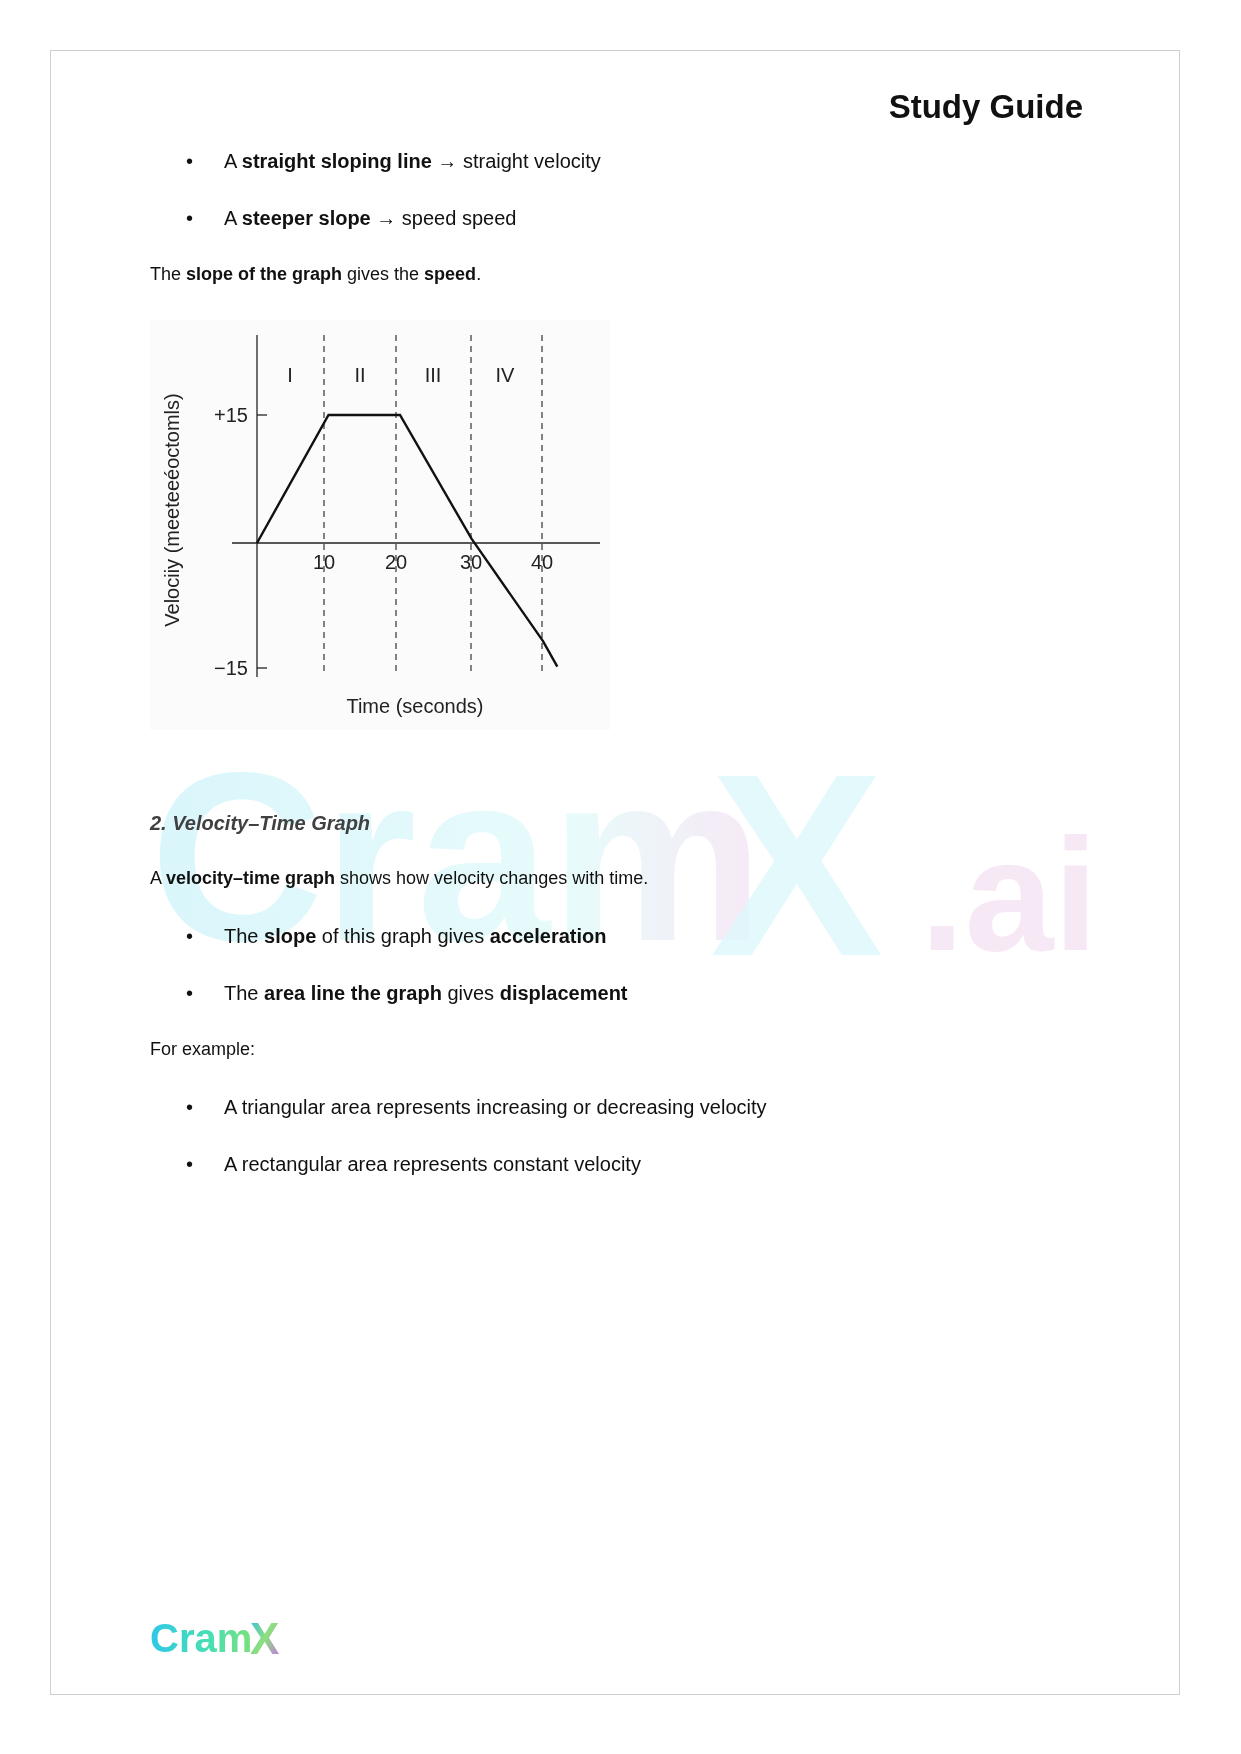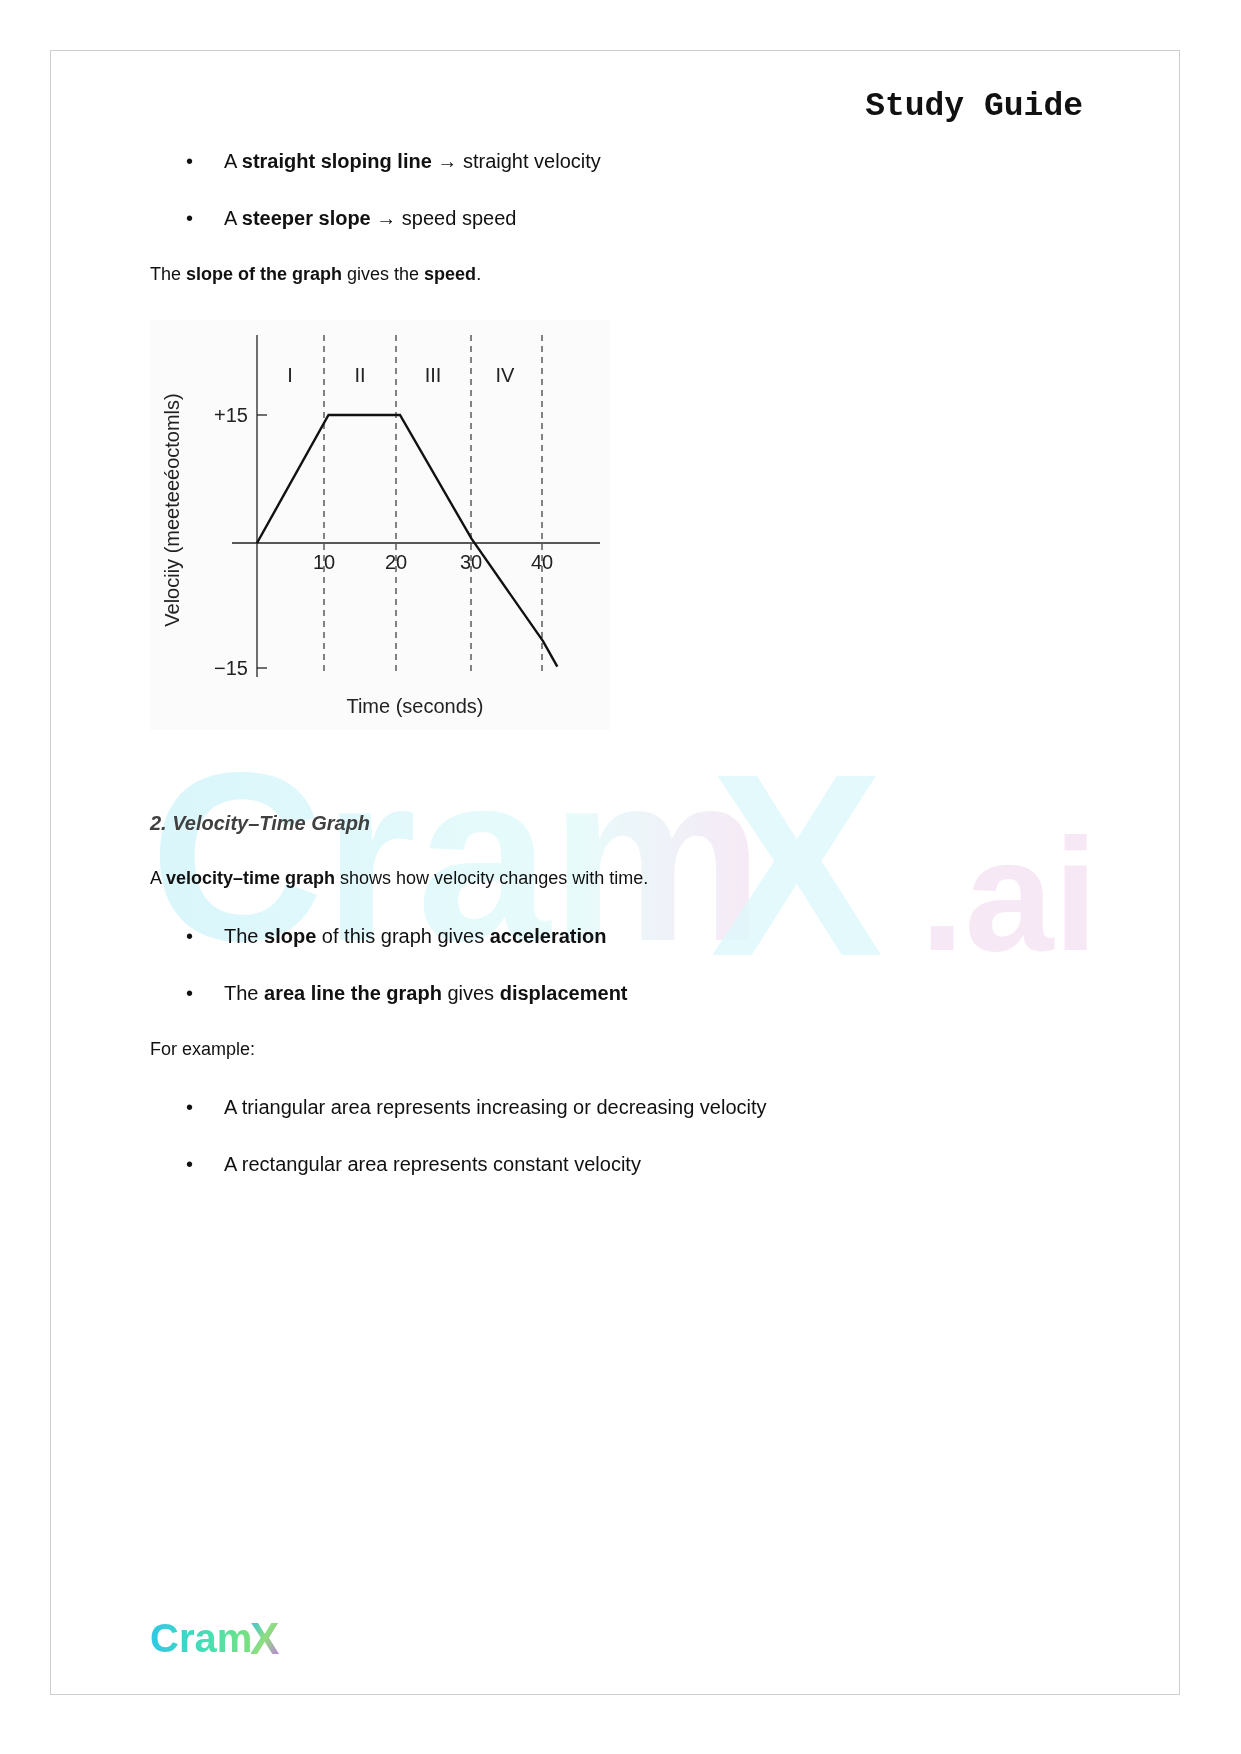--- a/index.html
+++ b/index.html
@@ -1,20 +1,20 @@
 <!DOCTYPE html>
 <html><head>
   <meta charset="utf-8">
   <style>
     html, body { margin: 0; padding: 0; background: #ffffff; }
     body { width: 1241px; height: 1754px; position: relative; overflow: hidden;
            font-family: "Liberation Sans", sans-serif; color: #111; }
     .page-border { position: absolute; left: 50px; top: 50px; width: 1130px; height: 1645px;
                    border: 1px solid #cfcfcf; box-sizing: border-box; }
-    .header-title { position: absolute; right: 158px; top: 88px; font-size: 33px; font-weight: bold; color: #111; font-family: Liberation Mono, monospace; }
+    .header-title { position: absolute; right: 158px; top: 88px; font-size: 33px; font-weight: bold; color: #111; }
     .bullet { position: absolute; left: 186px; font-size: 20px; }
     .bullet-text { position: absolute; left: 224px; font-size: 20px; white-space: nowrap; }
     .para { position: absolute; left: 150px; font-size: 18px; white-space: nowrap; }
     .section-heading { position: absolute; left: 150px; top: 812px; font-size: 20px; font-weight: bold;
                        font-style: italic; color: #404040; }
     b { font-weight: bold; }
     .watermark { position: absolute; left: 150px; top: 740px; width: 940px; height: 260px; pointer-events: none; }
     .chart-wrap { position: absolute; left: 150px; top: 320px; width: 460px; height: 410px; background: #fbfbfb; }
     .footer-logo { position: absolute; left: 150px; top: 1612px; }
   </style>

